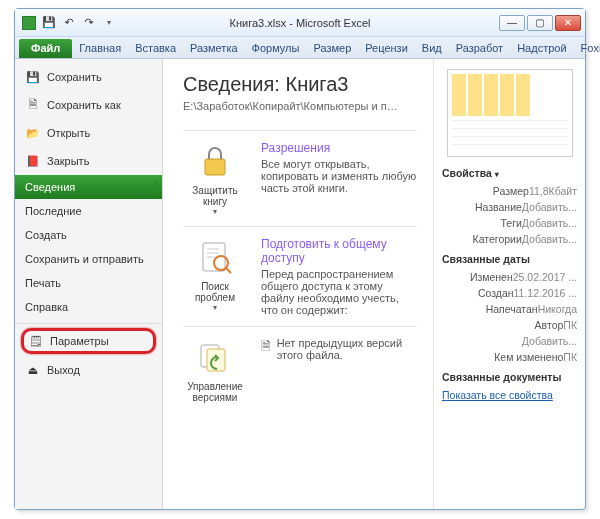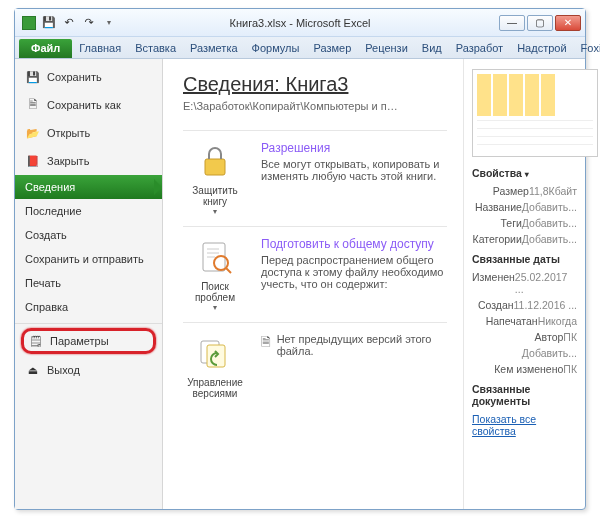--- a/index.html
+++ b/index.html
@@ -25,34 +25,34 @@
   .side { width: 148px; background: #f4f4f4; border-right: 1px solid #d6d6d6; padding-top: 4px; font-size: 11px; color: #333; }
   .side .item { display: flex; align-items: center; gap: 6px; padding: 6px 10px; cursor: default; position: relative; }
   .side .item.sel { background: linear-gradient(#3aa33a,#1f7a1f); color: #fff; }
   .side .item.sel::after { content:""; position:absolute; right:-8px; top:50%; margin-top:-8px; border:8px solid transparent; border-left-color:#2a8d2a; }
   .side hr { border: none; border-top: 1px solid #ddd; margin: 4px 0; }
   .side .ico { width: 16px; height: 16px; display: inline-flex; align-items: center; justify-content: center; }
   .highlight { border: 3px solid #d8222a; border-radius: 10px; margin: 2px 6px; padding: 2px 4px !important; box-shadow: 0 0 2px #d8222a; }
 
   
   .main { flex: 1; padding: 14px 16px 12px 20px; overflow: hidden; }
-  .main h1 { font-size: 20px; font-weight: normal; color: #333; margin-bottom: 4px; text-decoration: underline; }
+  .main h1 { font-size: 20px; font-weight: normal; color: #333; margin-bottom: 4px; }
   .path { font-size: 11px; color: #666; margin-bottom: 18px; white-space: nowrap; overflow: hidden; text-overflow: ellipsis; max-width: 220px; }
   .block { display: flex; gap: 14px; padding: 10px 0; border-top: 1px solid #e6e6e6; }
   .bigbtn { width: 64px; text-align: center; font-size: 10px; color: #444; }
   .bigbtn .bigico { width: 40px; height: 40px; margin: 0 auto 4px; display:flex; align-items:center; justify-content:center; }
   .bigbtn .drop { font-size: 8px; color: #666; }
   .info { flex: 1; font-size: 11px; color: #555; }
   .info .ttl { font-weight: 400; color: #8b5cf6; margin-bottom: 3px; font-size: 12px; }
   .info ul { list-style: none; margin-top: 6px; }
   .info ul li { padding-left: 12px; position: relative; margin-bottom: 4px; line-height: 1.3; }
   .info ul li::before { content: "▪"; position: absolute; left: 0; color: #999; font-size: 8px; top: 2px; }
 
   
-  .props { width: 122px; border-left: 1px solid #e6e6e6; padding: 10px 8px; font-size: 10.5px; color: #555; }
+  .props { width: 152px; border-left: 1px solid #e6e6e6; padding: 10px 8px; font-size: 10.5px; color: #555; }
   .thumb { width: 126px; height: 88px; border: 1px solid #ccc; background: #fff; margin: 0 auto 10px; position: relative; }
   .thumb .col { position:absolute; top:4px; bottom:40px; width:14px; background:#ffe28a; }
   .thumb .c1{left:4px}.thumb .c2{left:20px}.thumb .c3{left:36px}.thumb .c4{left:52px}.thumb .c5{left:68px}
   .thumb .rowline{position:absolute;left:4px;right:4px;height:1px;background:#eee}
   .phead { font-weight: 600; color: #333; margin: 6px 0 4px; }
   .prow { display: flex; justify-content: flex-end; padding: 2px 0; }
   .prow .val { color: #888; }
   .plink { color: #1a5fb4; text-decoration: underline; cursor: default; display: block; margin-top: 6px; font-size: 10.5px; }
   .plink.small { font-size: 10px; }
   .plink .ico { display:inline-block; vertical-align:middle; margin-right:3px; }

